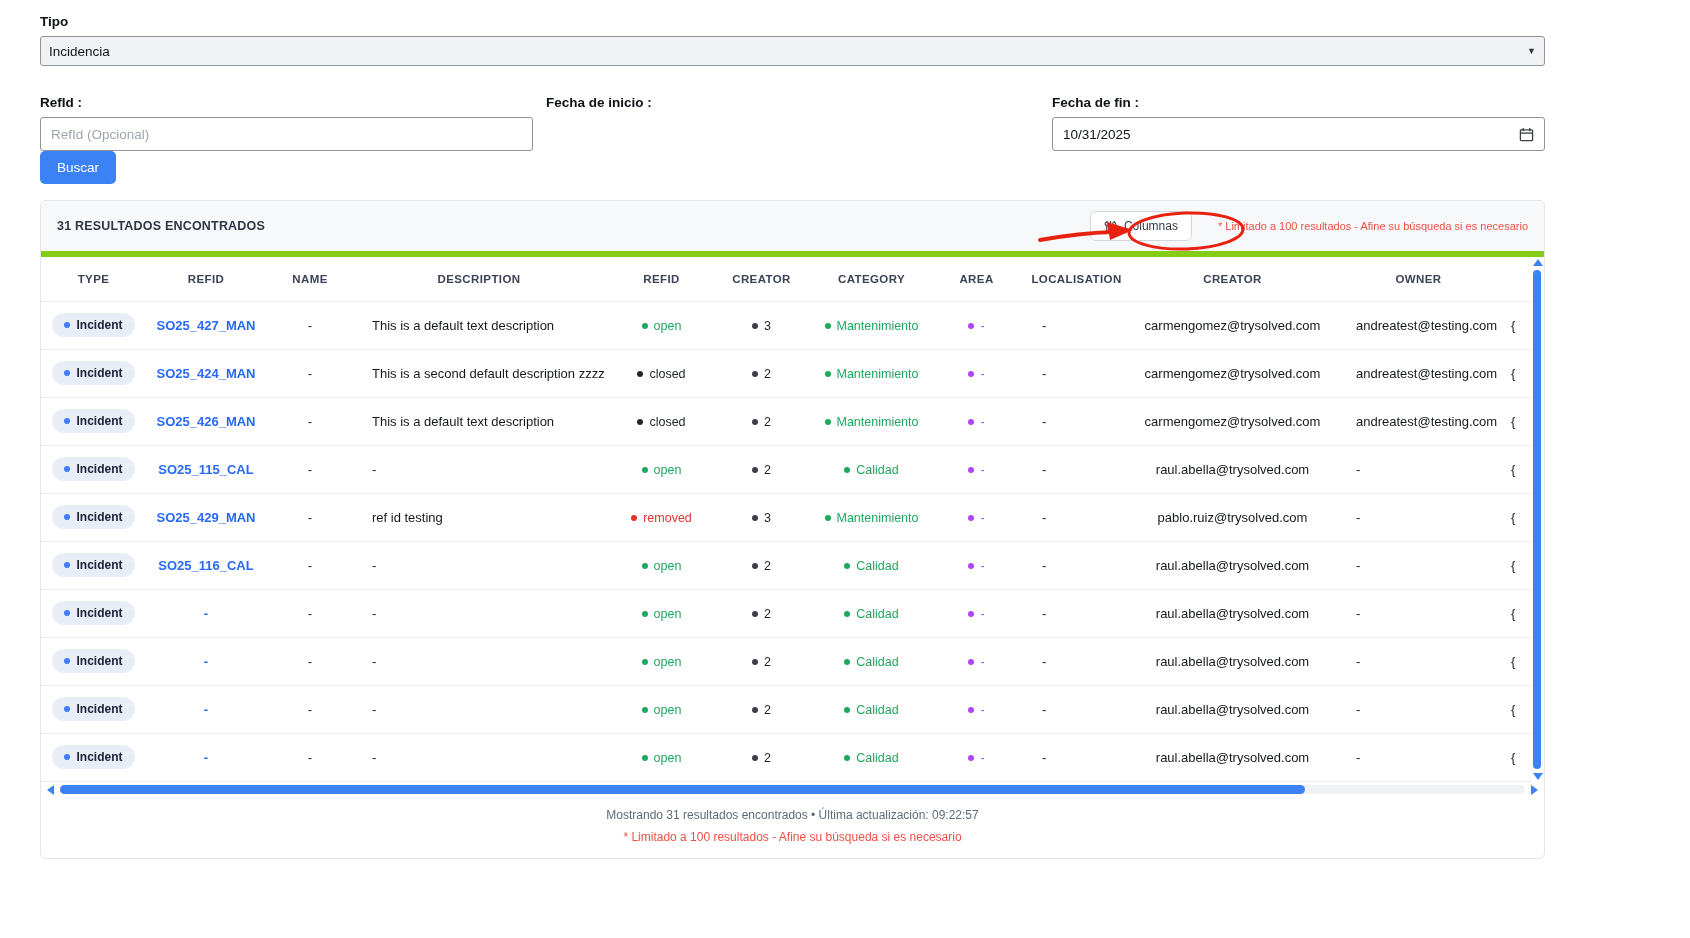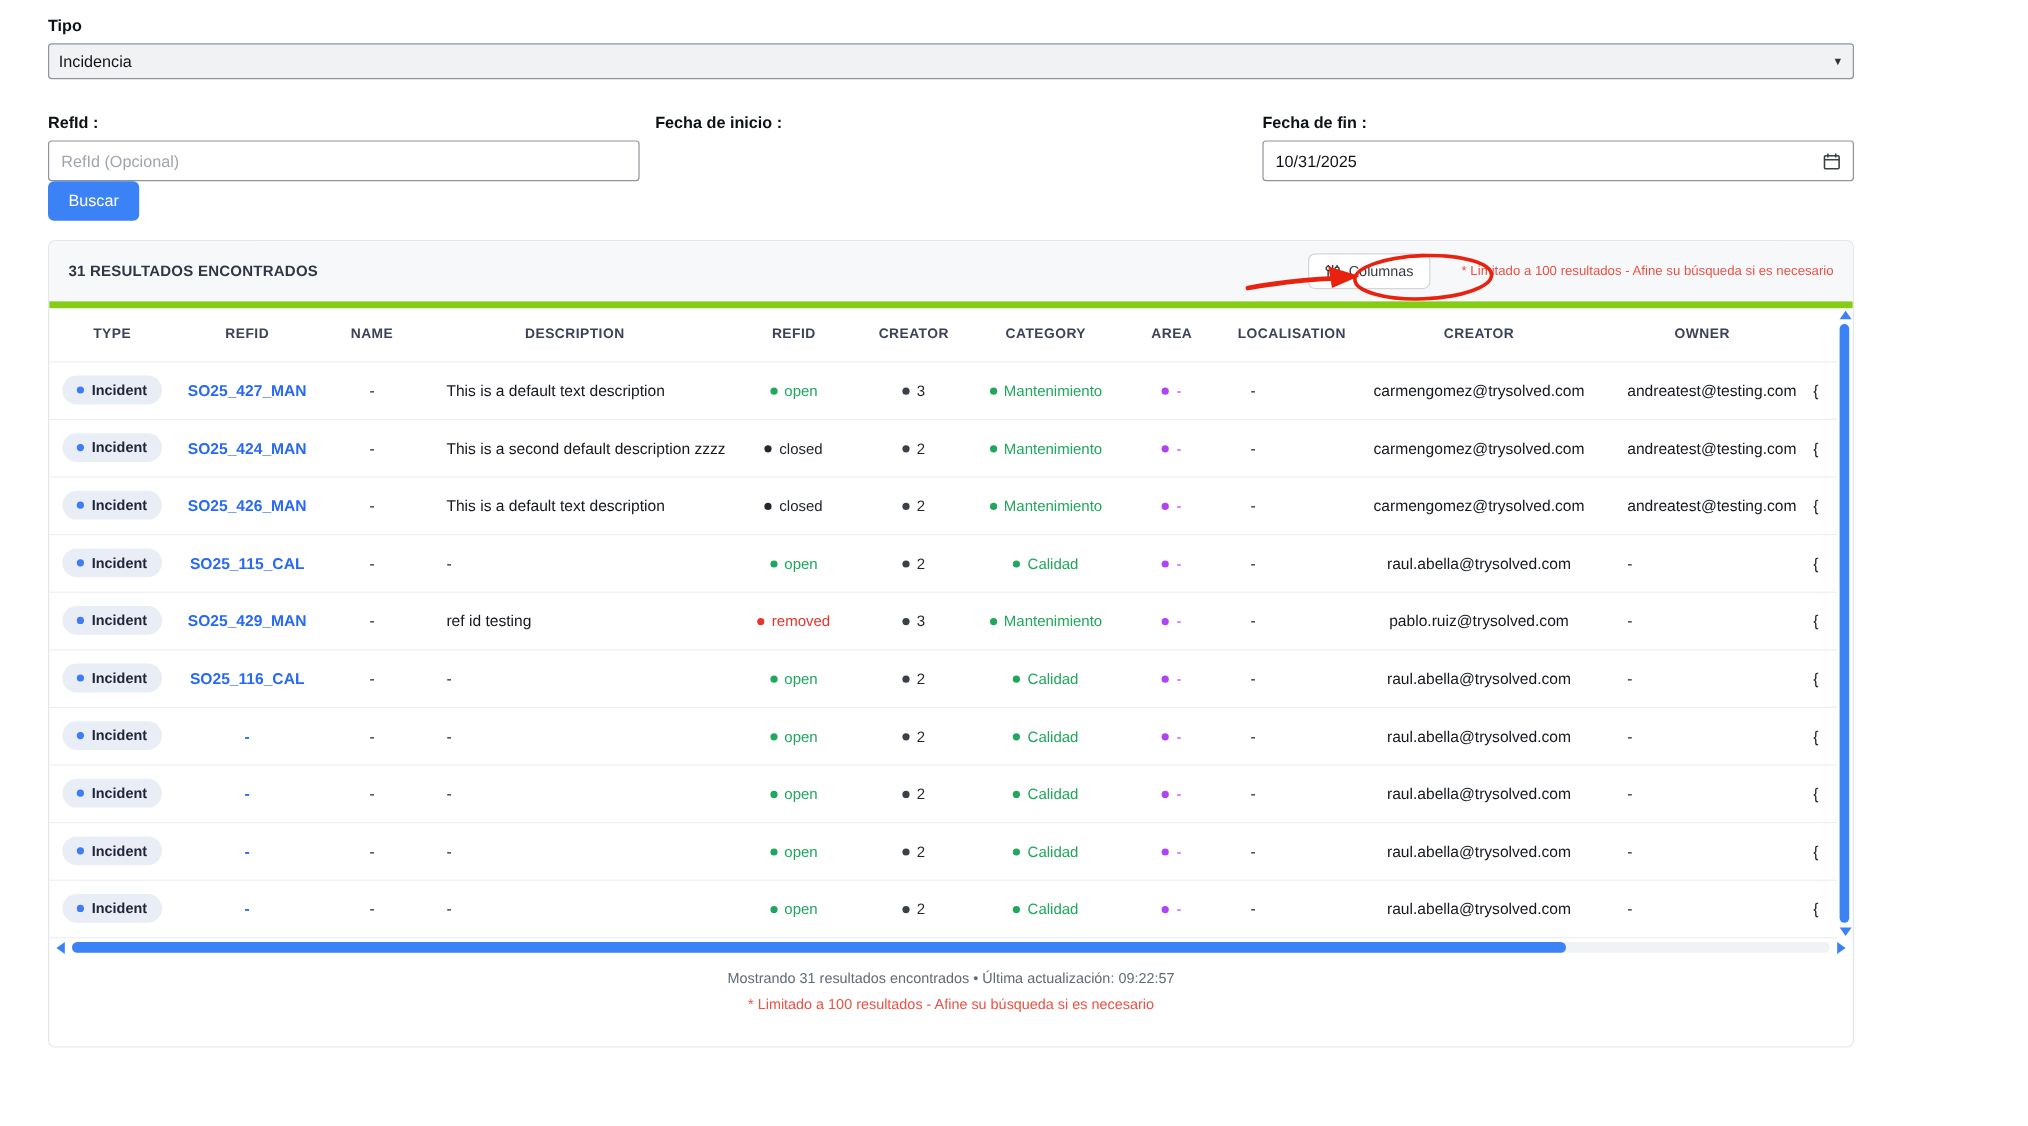--- a/index.html
+++ b/index.html
@@ -60,21 +60,21 @@
   .v-thumb { position: absolute; left: 1px; top: 13px; bottom: 13px; width: 8px; background: #3b82f6; border-radius: 4px; }
 
   
   .hscroll-row { display: flex; align-items: center; height: 16px; padding: 0 6px; gap: 6px; }
   .h-arrow { width: 0; height: 0; border-top: 5px solid transparent; border-bottom: 5px solid transparent; flex: 0 0 auto; }
   .h-arrow.left { border-right: 7px solid #3b82f6; }
   .h-arrow.right { border-left: 7px solid #3b82f6; }
   .h-track { flex: 1; height: 9px; background: #f1f2f4; border-radius: 5px; position: relative; }
   .h-thumb { position: absolute; left: 0; top: 0; height: 9px; width: 85%; background: #3b82f6; border-radius: 5px; }
 
-  .card-footer { text-align: center; padding: 10px 0 28px 0; }
+  .card-footer { text-align: center; padding: 10px 0 14px 0; }
   .footer-status { font-size: 12px; color: #5f6b76; }
   .footer-warning { font-size: 12px; color: #ef5044; margin-top: 8px; }
 
   .annotation-svg { position: absolute; left: 0; top: 0; width: 1690px; height: 938px; pointer-events: none; z-index: 50; }
   .icon-svg { display: inline-block; vertical-align: middle; }
 </style>
 </head>
 <body>
 
 <div class="page">

